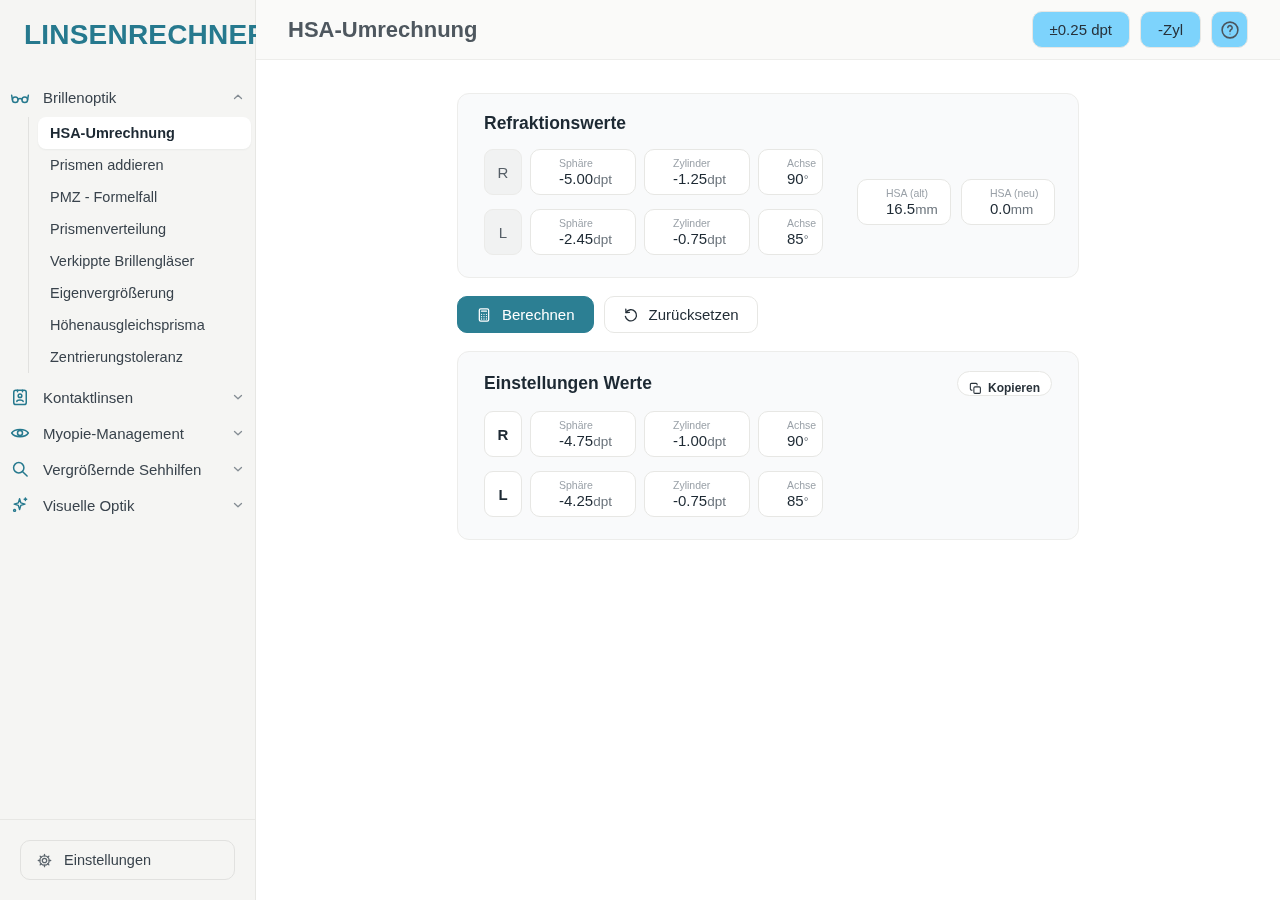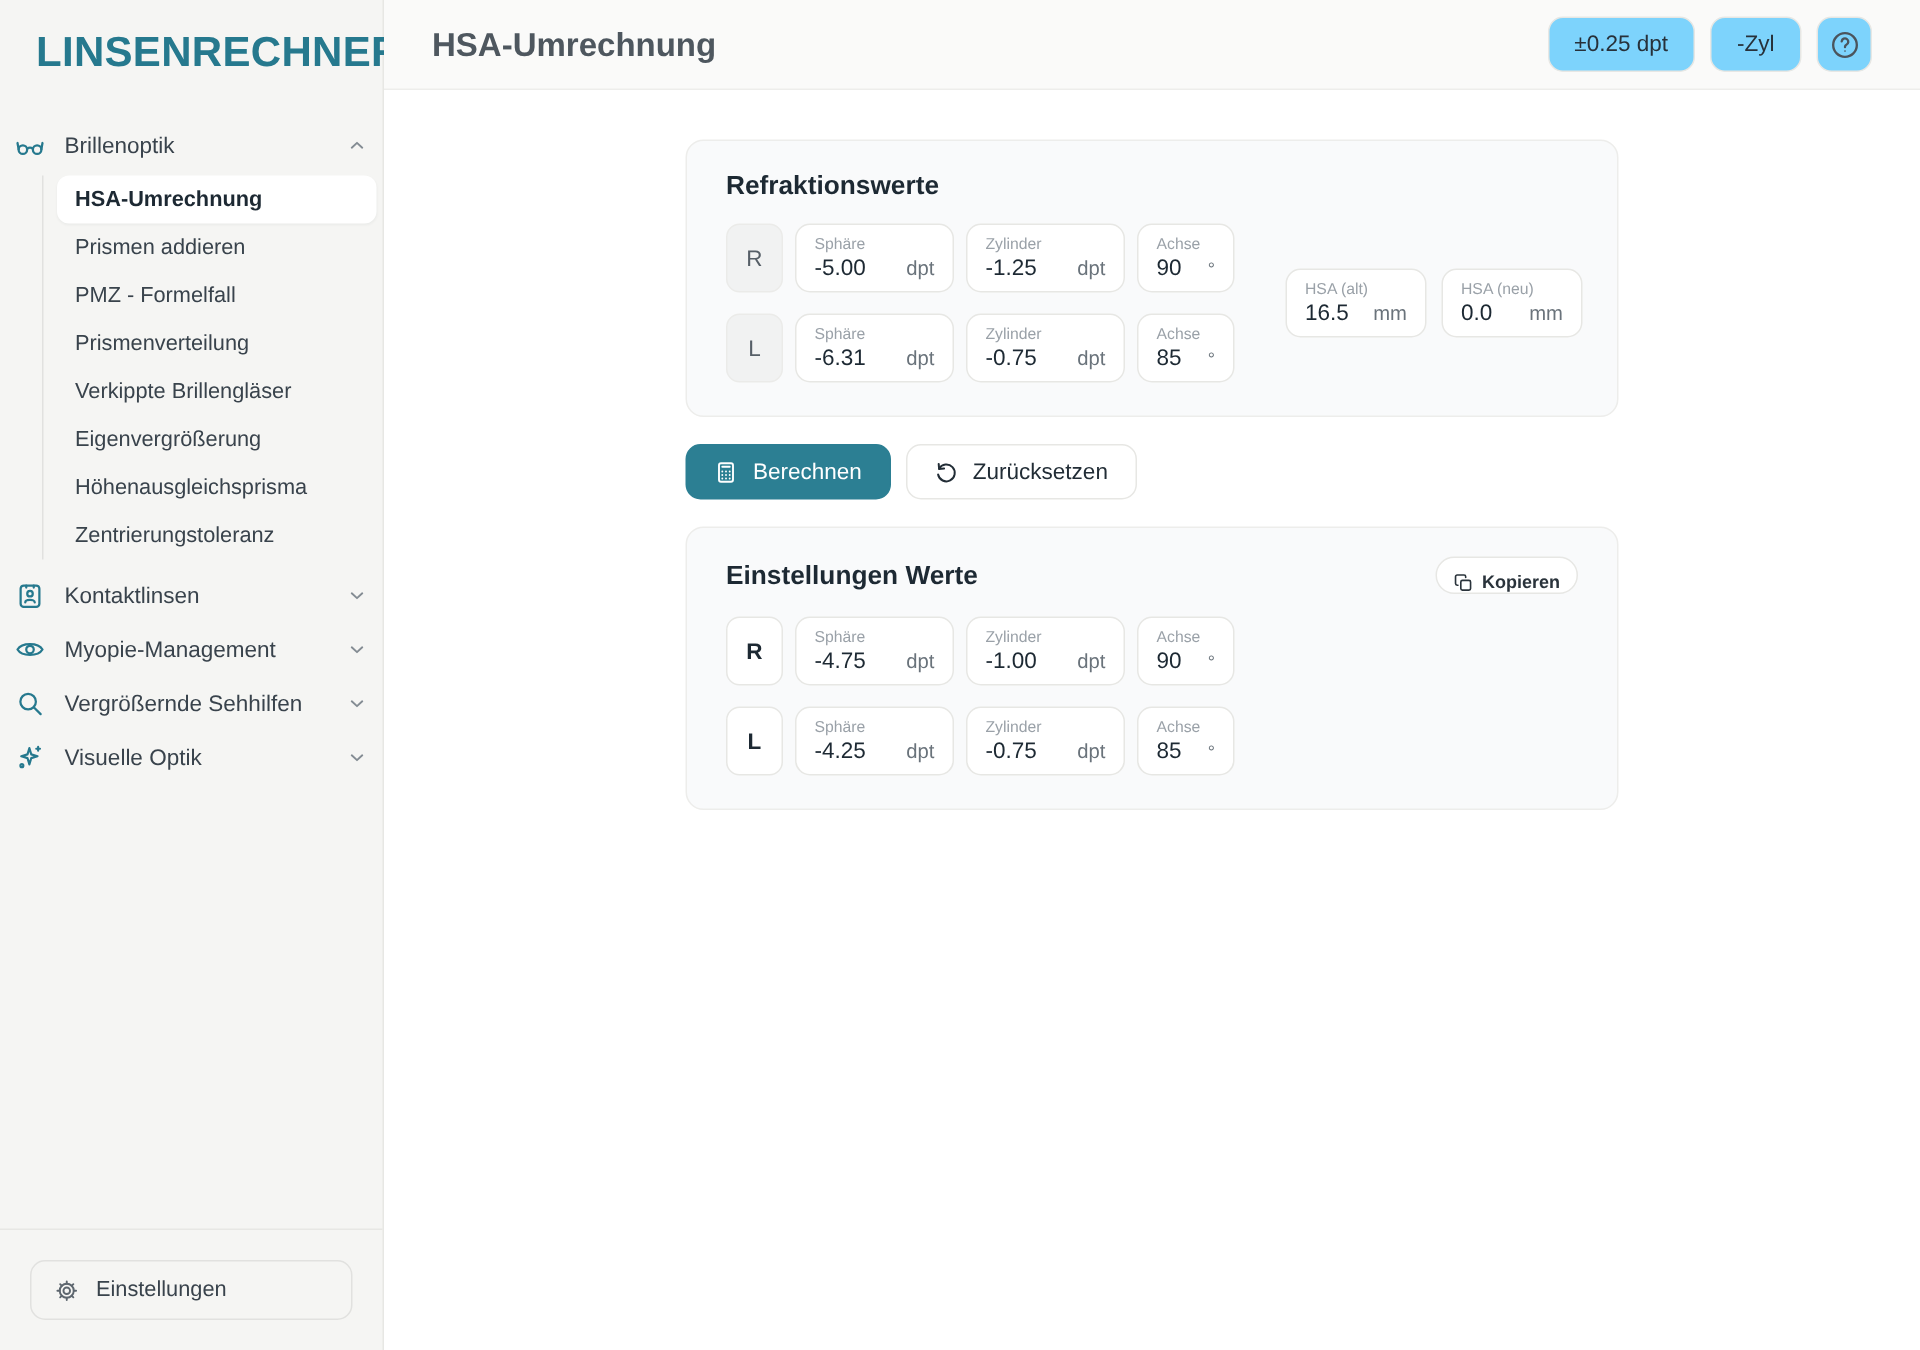--- a/index.html
+++ b/index.html
@@ -100,21 +100,21 @@
   .rx-row{display:flex;gap:8px;align-items:stretch;}
   .eye-badge{
     width:38px;border-radius:9px;align-self:stretch;
     display:flex;align-items:center;justify-content:center;
     font-size:15px;
   }
   .eye-badge.input{background:#f1f2f2;border:1px solid #ebebe9;color:#565f67;font-weight:500;}
   .eye-badge.result{background:#fff;border:1px solid var(--border);color:var(--text-dark);font-weight:bold;}
   .field{
     background:#fff;border:1px solid var(--border);border-radius:10px;
-    padding:6px 12px 7px;display:flex;flex-direction:column;justify-content:center;
+    padding:6px 28px 7px;display:flex;flex-direction:column;justify-content:center;
     height:46px;
   }
   .field.w-sph{width:106px;}
   .field.w-cyl{width:106px;}
   .field.w-ax{width:65px;}
   .field.w-hsa{width:94px;}
   .flabel{font-size:10.5px;color:var(--text-muted);line-height:13px;white-space:nowrap;}
   .fval-row{display:flex;align-items:baseline;justify-content:space-between;}
   .fval{font-size:15px;color:var(--text-dark);}
   .funit{font-size:13.5px;color:var(--text-unit);}
@@ -318,21 +318,21 @@
                   <span class="funit deg">°</span>
                 </span>
             </div>
           </div>
 
           <div class="rx-row">
             <div class="eye-badge input">L</div>
             <div class="field w-sph">
               <span class="flabel">Sphäre</span>
               <span class="fval-row">
-                  <span class="fval">-6.31</span>
+                  <span class="fval">-2.45</span>
                   <span class="funit">dpt</span>
                 </span>
             </div>
             <div class="field w-cyl">
               <span class="flabel">Zylinder</span>
               <span class="fval-row">
                   <span class="fval">-0.75</span>
                   <span class="funit">dpt</span>
                 </span>
             </div>

